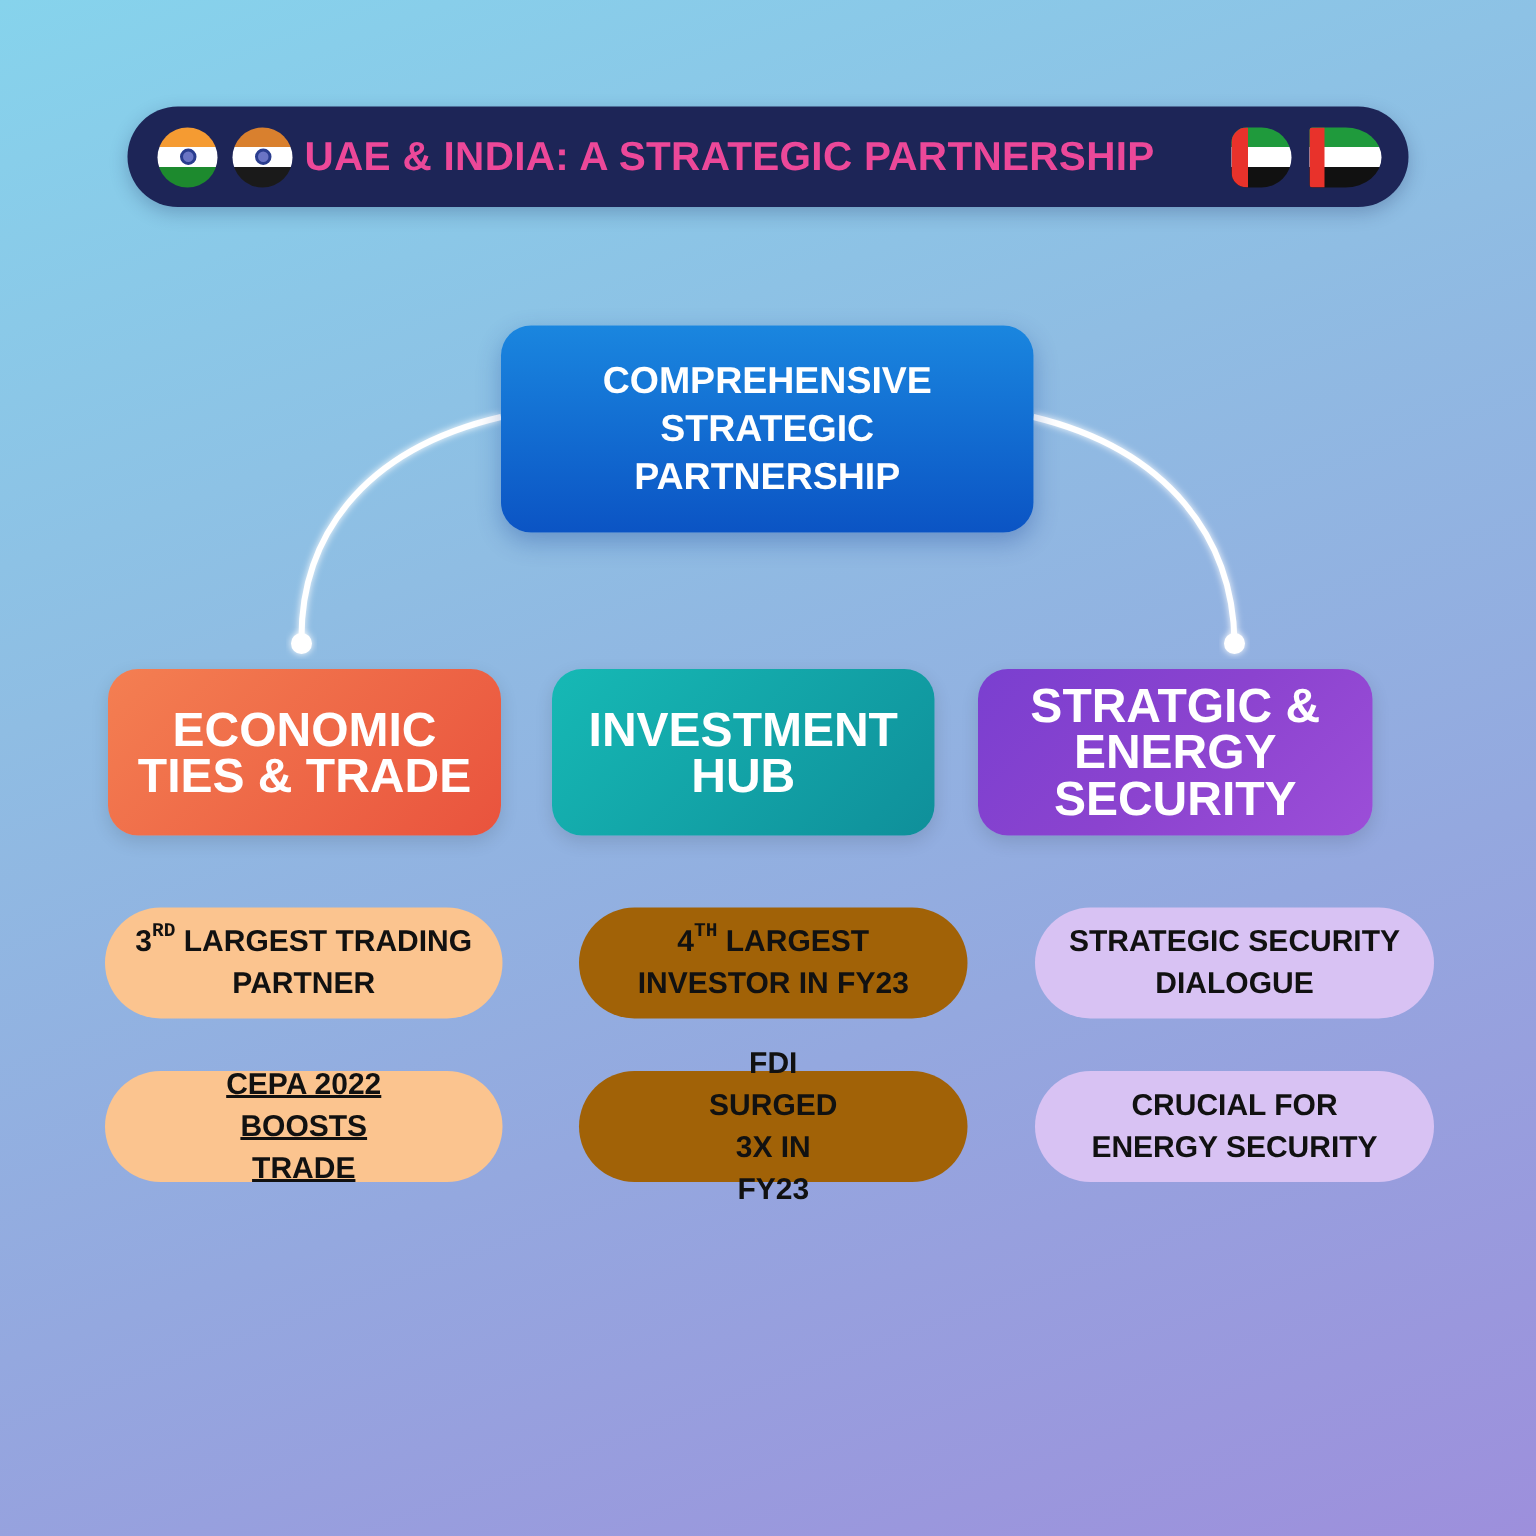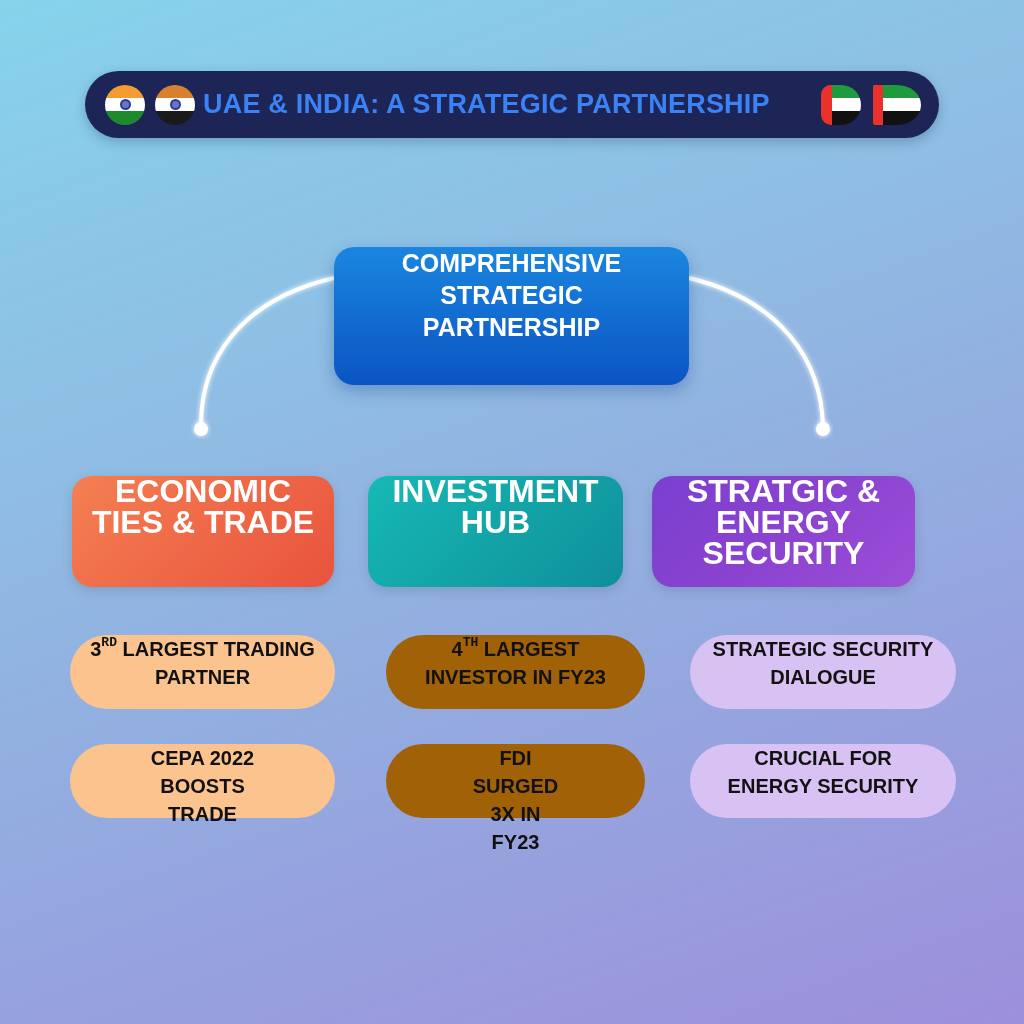--- a/index.html
+++ b/index.html
@@ -11,30 +11,30 @@
   .title-bar {
     position: absolute; left: 85px; top: 71px; width: 854px; height: 67px;
     background: #1d2557; border-radius: 34px;
     display: flex; align-items: center; box-sizing: border-box; padding: 0 18px 0 20px;
     box-shadow: 0 4px 12px rgba(20,30,80,0.25);
   }
   .flag-circle { width: 40px; height: 40px; border-radius: 50%; overflow: hidden; flex: 0 0 40px; position: relative; }
   .flag-in { background: linear-gradient(#f59b32 0 33%, #ffffff 33% 66%, #1d8a2e 66% 100%); }
   .flag-in.variant { background: linear-gradient(#d9802e 0 33%, #ffffff 33% 66%, #1a1a1a 66% 100%); margin-left: 10px; }
   .chakra { position: absolute; left: 50%; top: 50%; width: 11px; height: 11px; margin: -5.5px 0 0 -5.5px; border-radius: 50%; border: 2px solid #2a3d8f; box-sizing: border-box; background: #6a74c4; }
-  .title-text { color: #3b82f6; font-weight: bold; font-size: 27px; margin-left: 8px; letter-spacing: 0.2px; white-space: nowrap; flex: 1; }
+  .title-text { color: #ec4899; font-weight: bold; font-size: 27px; margin-left: 8px; letter-spacing: 0.2px; white-space: nowrap; flex: 1; }
   .flag-ae { width: 40px; height: 40px; border-radius: 10px 50% 50% 10px; overflow: hidden; position: relative; flex: 0 0 40px;
     background: linear-gradient(#1f9a3c 0 33%, #ffffff 33% 66%, #111111 66% 100%); }
   .flag-ae::before { content: ""; position: absolute; left: 0; top: 0; width: 11px; height: 100%; background: #e8322b; }
   .flag-ae.second { margin-left: 12px; width: 48px; flex: 0 0 48px; border-radius: 2px 50% 50% 2px; }
   .flag-ae.second::before { width: 10px; }
 
   .connectors { position: absolute; left: 0; top: 0; width: 1024px; height: 1024px; pointer-events: none; }
 
-  .node { position: absolute; box-sizing: border-box; display: flex; justify-content: center; text-align: center; font-weight: bold; text-transform: uppercase; margin-top: 30px; }
+  .node { position: absolute; box-sizing: border-box; display: flex; align-items: center; justify-content: center; text-align: center; font-weight: bold; text-transform: uppercase; }
   .root {
     left: 334px; top: 217px; width: 355px; height: 138px; border-radius: 20px;
     background: linear-gradient(180deg, #1a86df 0%, #0b54c4 100%);
     color: #fff; font-size: 25px; line-height: 32px; padding: 0 40px;
     box-shadow: 0 6px 16px rgba(10,50,140,0.3);
   }
   .cat { top: 446px; height: 111px; border-radius: 20px; color: #fff; font-size: 32px; line-height: 31px; padding: 0 14px; box-shadow: 0 4px 12px rgba(0,0,0,0.12); }
   .cat-econ { left: 72px; width: 262px; background: linear-gradient(135deg, #f47f52 0%, #e9533d 100%); }
   .cat-invest { left: 368px; width: 255px; background: linear-gradient(135deg, #16b9b5 0%, #0f8f9a 100%); }
   .cat-strat { left: 652px; width: 263px; background: linear-gradient(135deg, #7a3fd0 0%, #8b43cf 50%, #9c4ed8 100%); }
@@ -89,21 +89,21 @@
   <span style="padding:0 30px;display:block;">INVESTMENT HUB</span>
 </div>
 <div class="node cat cat-strat">
   <span>STRATGIC &amp; ENERGY SECURITY</span>
 </div>
 
 <div class="node pill pill-econ row1">
   <span><span>3</span><sup>rd</sup> <span style="display:inline;">LARGEST TRADING PARTNER</span></span>
 </div>
 <div class="node pill pill-econ row2">
-  <span style="padding:0 50px;display:block;">CEPA 2022 BOOSTS TRADE</span>
+  <span style="padding:0 50px;display:block;text-decoration:underline;">CEPA 2022 BOOSTS TRADE</span>
 </div>
 
 <div class="node pill pill-invest row1">
   <span style="padding:0 10px;display:block;"><span>4</span><sup>th</sup> <span>LARGEST INVESTOR IN FY23</span></span>
 </div>
 <div class="node pill pill-invest row2">
   <span style="padding:0 70px;display:block;">FDI SURGED 3X IN FY23</span>
 </div>
 
 <div class="node pill pill-strat row1">

